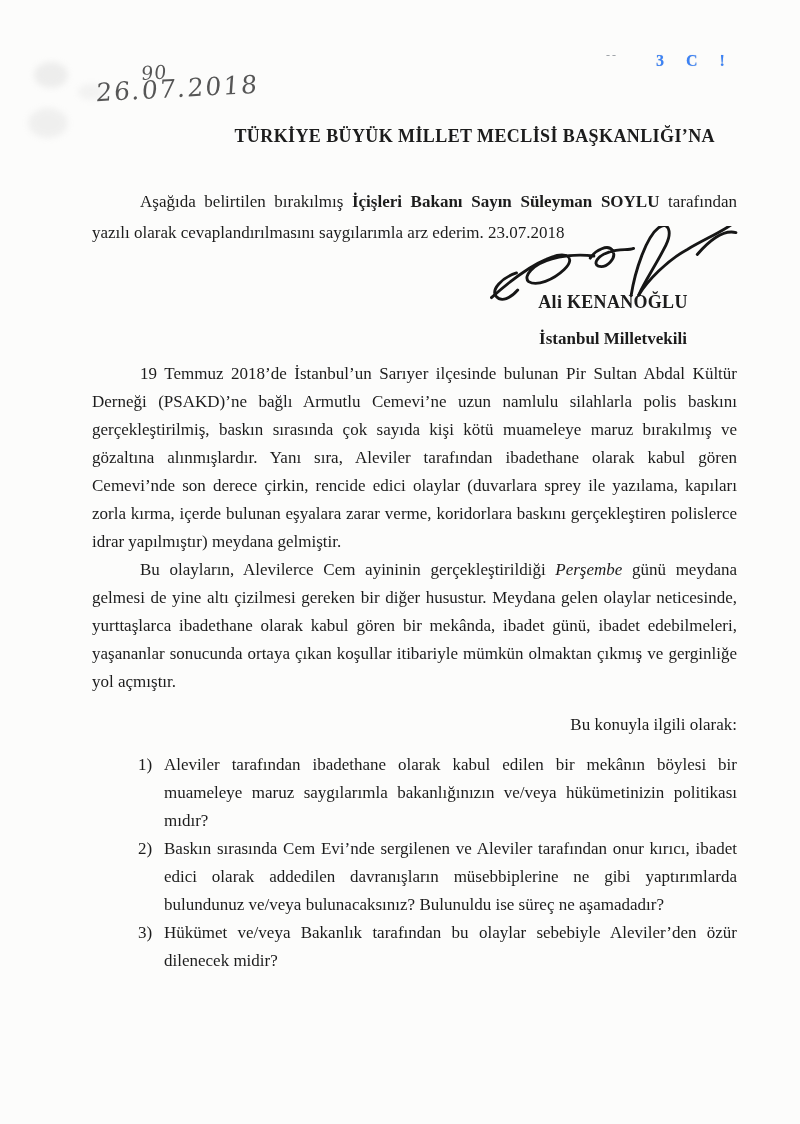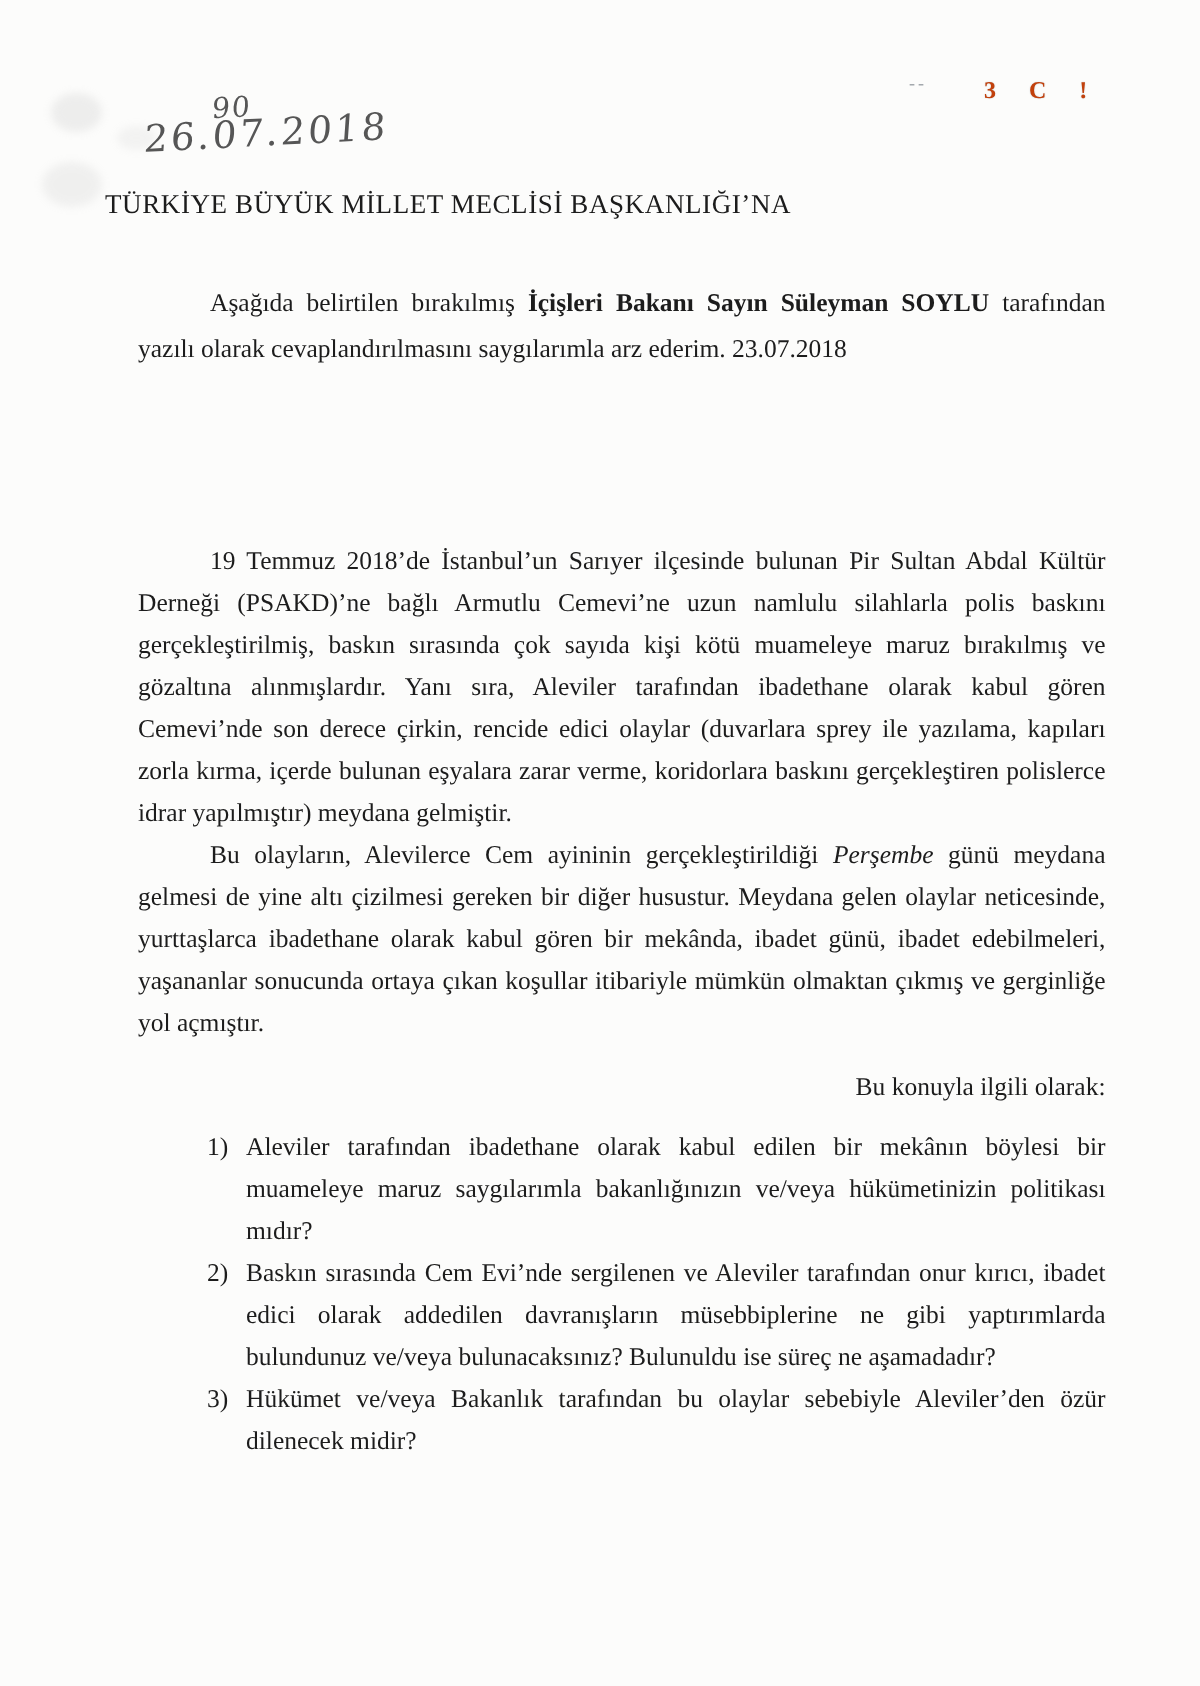--- a/index.html
+++ b/index.html
@@ -23,23 +23,23 @@
   
   .stamp { position:absolute; left:96px; top:74px; transform:rotate(-3deg) skewX(-7deg);
            color:#3a3a3a; opacity:.85; font-family:"DejaVu Serif",serif; }
   .stamp-no { position:absolute; left:44px; top:-14px; font-size:19px; letter-spacing:1px; }
   .stamp-date { font-size:25px; letter-spacing:2px; white-space:nowrap; }
 
   
   .corner { position:absolute; left:598px; top:40px; width:180px; color:#a9adb3; }
   .corner .dash { position:absolute; left:8px; top:8px; font-size:12px; letter-spacing:2px; color:#9ba0a6; }
   .corner .cstamp { position:absolute; left:58px; top:12px; font-size:16px; font-weight:bold;
-                    letter-spacing:9px; color:#c2410c; text-shadow:0 0 1px #c4c8cc; }
+                    letter-spacing:9px; color:#3b82f6; text-shadow:0 0 1px #c4c8cc; }
 
-  h1.title { margin:0; font-size:18px; font-weight:normal; text-align:left;
+  h1.title { margin:0; font-size:18px; font-weight:bold; text-align:right;
              letter-spacing:.4px; line-height:25px; transform:translateX(-22px); white-space:nowrap; }
 
   p { margin:0; }
   .intro { margin-top:37px; font-size:17px; line-height:31px; text-align:justify; text-indent:48px; }
 
   .sigblock { position:absolute; left:470px; top:226px; width:286px; text-align:center; }
   .sigblock svg { display:block; width:278px; height:86px; margin:0 auto -20px auto; }
   .signame { font-size:18px; font-weight:bold; letter-spacing:.3px; }
   .sigtitle { font-size:17px; font-weight:bold; margin-top:16px; }
 
@@ -69,20 +69,34 @@
 
   <div class="corner">
     <span class="dash">--</span>
     <span class="cstamp">3 C !</span>
   </div>
 
   <h1 class="title">TÜRKİYE BÜYÜK MİLLET MECLİSİ BAŞKANLIĞI’NA</h1>
 
   <p class="intro"><span>Aşağıda belirtilen bırakılmış </span><b>İçişleri Bakanı Sayın Süleyman SOYLU</b><span> tarafından yazılı olarak cevaplandırılmasını saygılarımla arz ederim. 23.07.2018</span></p>
 
+  <div class="sigblock">
+    <svg viewBox="0 0 270 90" aria-hidden="true">
+      <g fill="none" stroke="#161616" stroke-width="3" stroke-linecap="round" transform="rotate(-4 135 45)">
+        <path d="M6,66 C24,52 48,36 66,30 C88,22 98,30 84,42 C72,52 54,58 46,52 C40,46 52,34 72,30 C92,26 106,28 116,30"></path>
+        <path d="M34,60 C26,68 16,72 11,65 C6,58 18,46 34,42"></path>
+        <path d="M112,32 C118,24 132,18 136,26 C140,34 128,44 120,41 C114,38 120,30 132,27 C144,24 152,27 158,25"></path>
+        <path d="M152,74 C158,48 172,14 186,5 C196,-1 200,10 192,24 C180,44 166,62 160,74"></path>
+        <path d="M160,74 C170,60 192,40 214,30 C234,20 252,14 264,6"></path>
+        <path d="M224,36 C238,22 254,12 266,16"></path>
+      </g>
+    </svg>
+    <div class="signame">Ali KENANOĞLU</div>
+    <div class="sigtitle">İstanbul Milletvekili</div>
+  </div>
 
   <p class="body p1">19 Temmuz 2018’de İstanbul’un Sarıyer ilçesinde bulunan Pir Sultan Abdal Kültür Derneği (PSAKD)’ne bağlı Armutlu Cemevi’ne uzun namlulu silahlarla polis baskını gerçekleştirilmiş, baskın sırasında çok sayıda kişi kötü muameleye maruz bırakılmış ve gözaltına alınmışlardır. Yanı sıra, Aleviler tarafından ibadethane olarak kabul gören Cemevi’nde son derece çirkin, rencide edici olaylar (duvarlara sprey ile yazılama, kapıları zorla kırma, içerde bulunan eşyalara zarar verme, koridorlara baskını gerçekleştiren polislerce idrar yapılmıştır) meydana gelmiştir.</p>
 
   <p class="body p2"><span>Bu olayların, Alevilerce Cem ayininin gerçekleştirildiği </span><i>Perşembe</i><span> günü meydana gelmesi de yine altı çizilmesi gereken bir diğer husustur. Meydana gelen olaylar neticesinde, yurttaşlarca ibadethane olarak kabul gören bir mekânda, ibadet günü, ibadet edebilmeleri, yaşananlar sonucunda ortaya çıkan koşullar itibariyle mümkün olmaktan çıkmış ve gerginliğe yol açmıştır.</span></p>
 
   <p class="body lead-in">Bu konuyla ilgili olarak:</p>
 
   <div class="qlist">
     <div class="qrow">
       <span class="qnum">1)</span>

